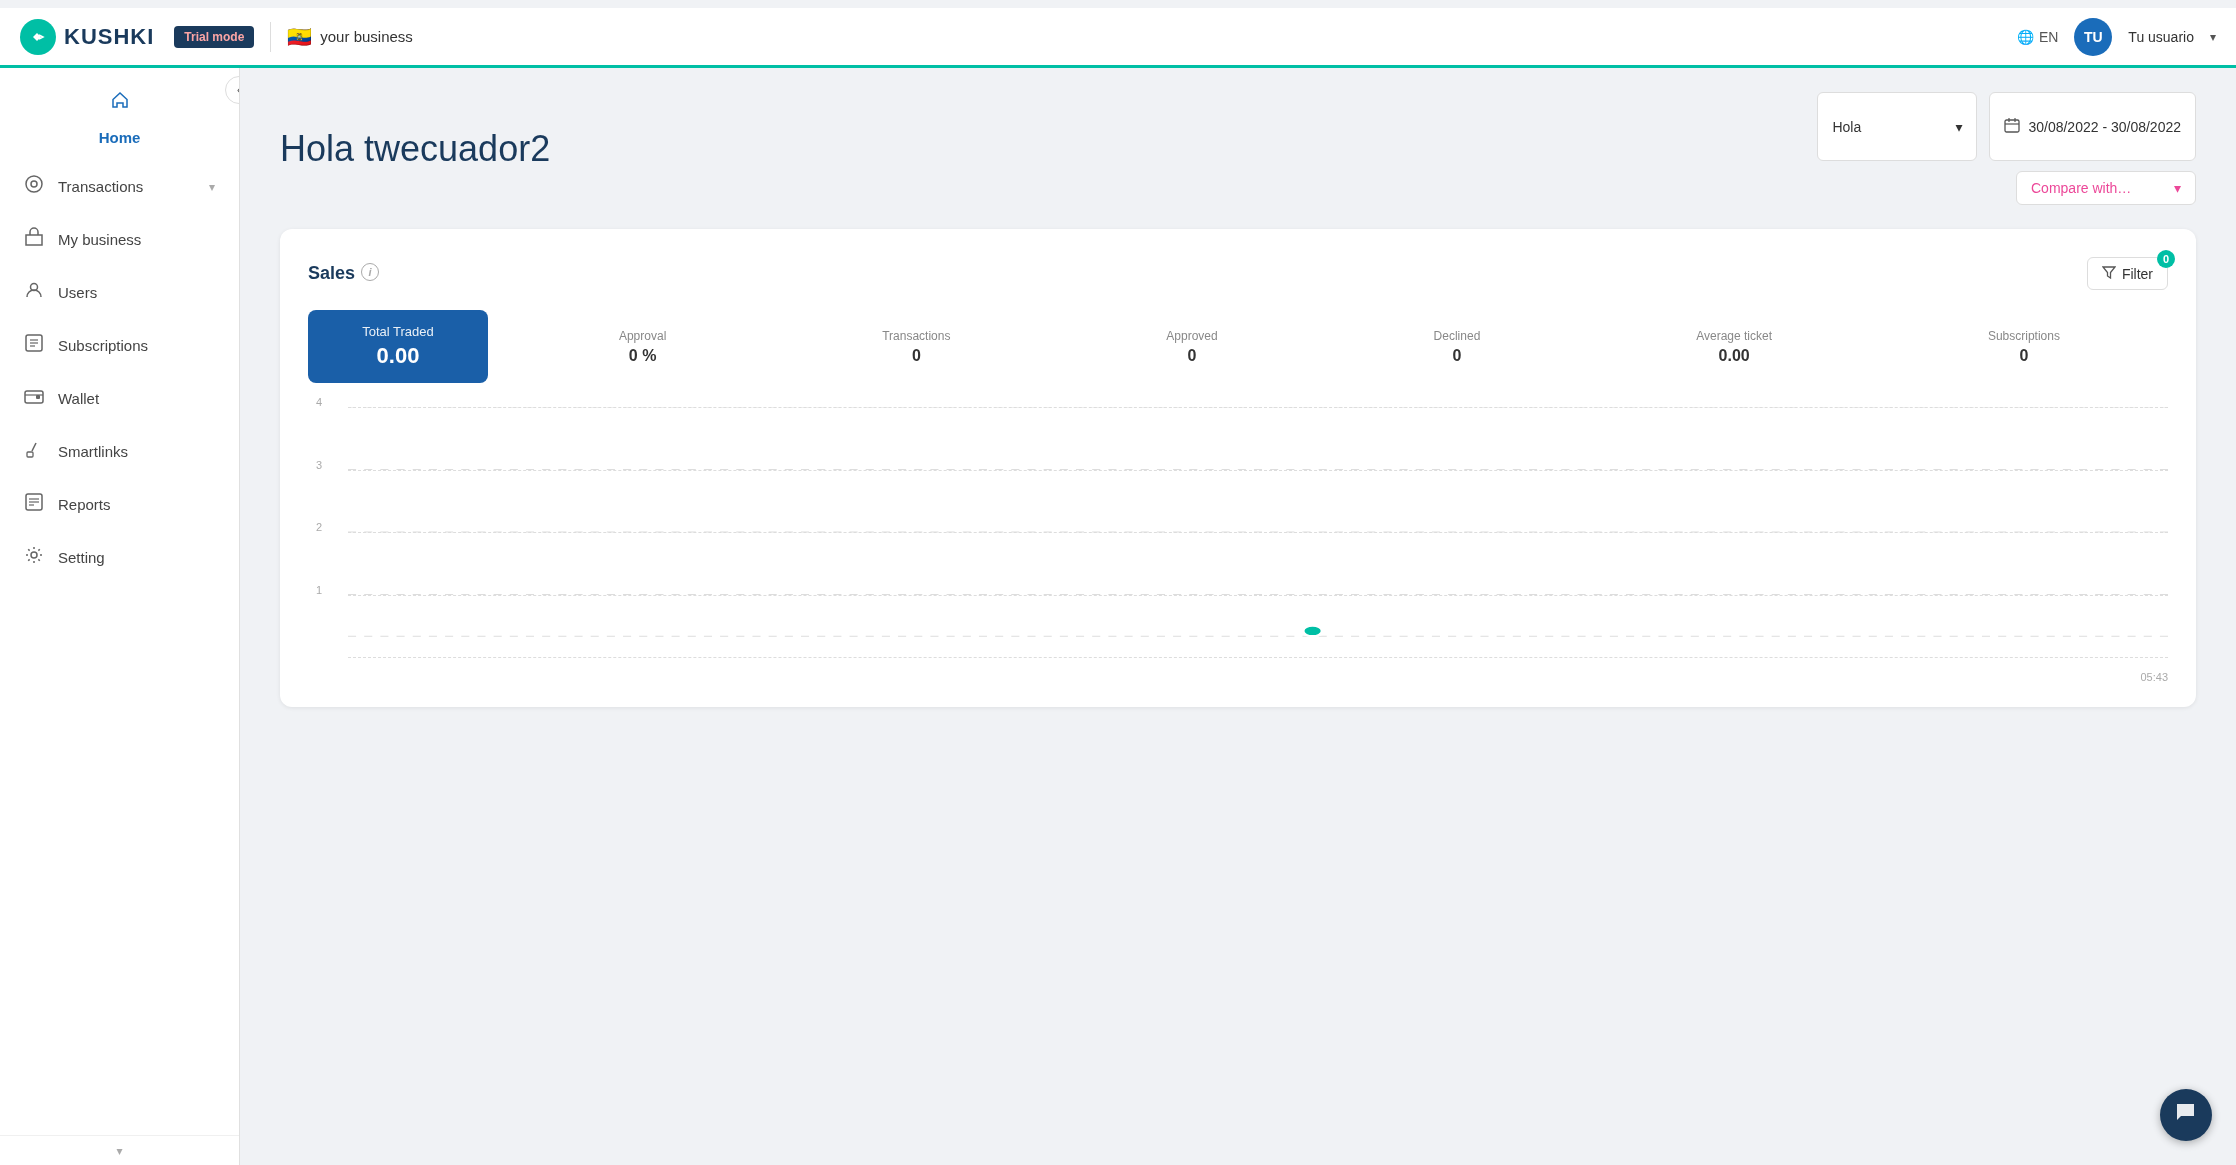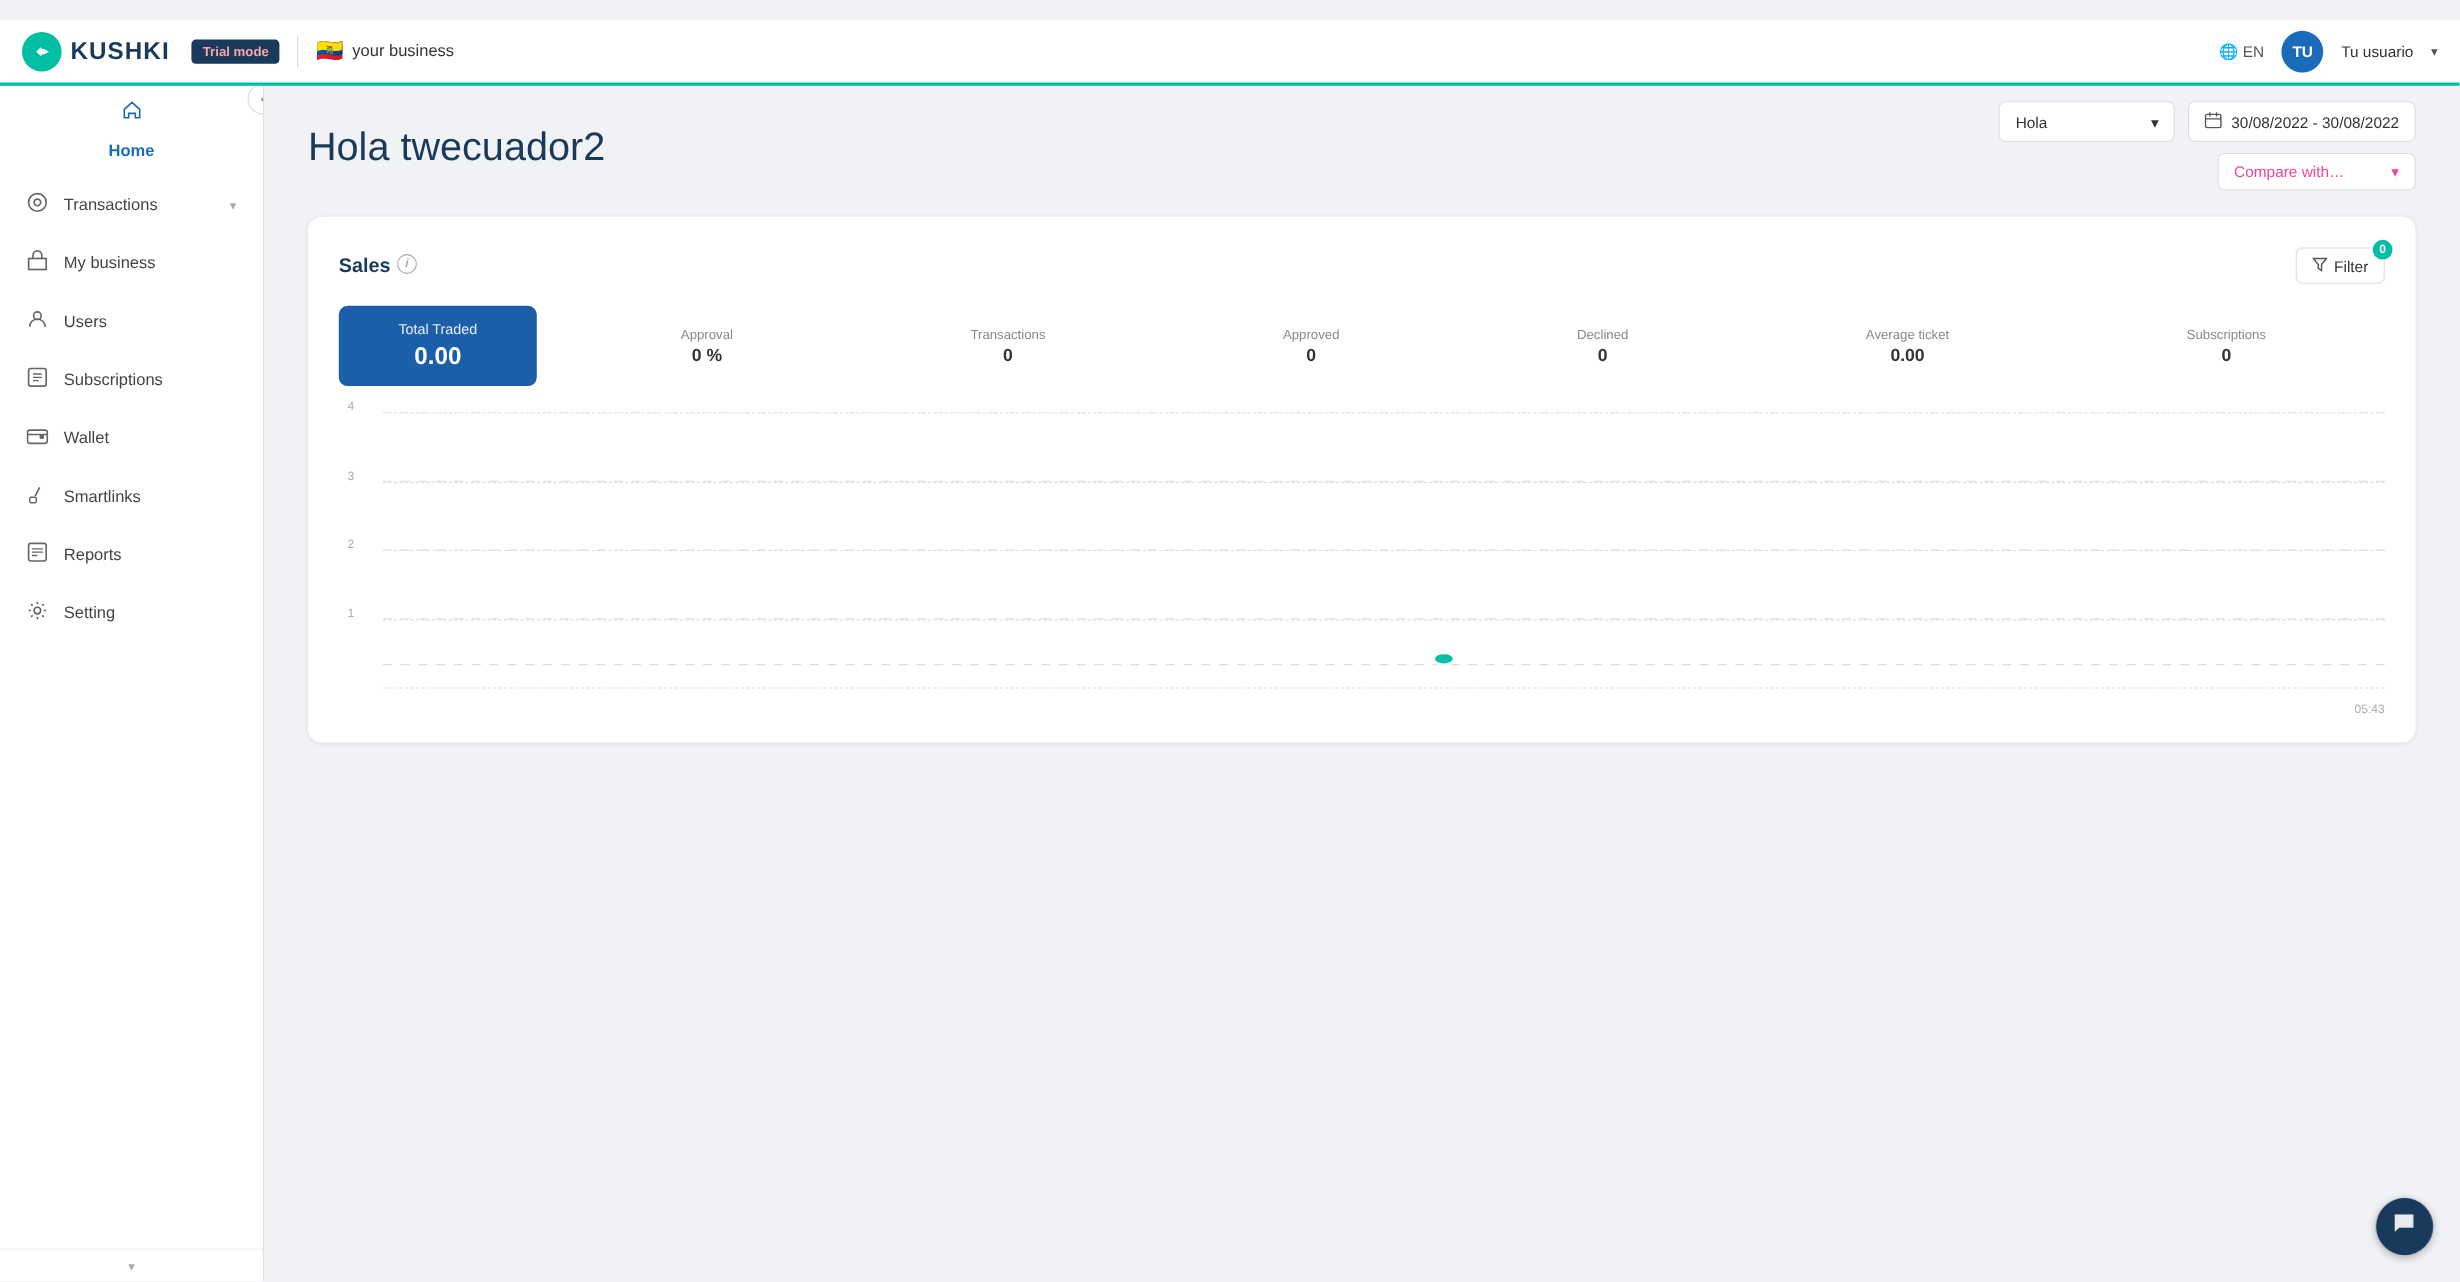--- a/index.html
+++ b/index.html
@@ -6,21 +6,21 @@
     body { font-family: 'Segoe UI', Arial, sans-serif; background: #f0f2f5; color: #333; overflow: hidden; height: 100vh; }
 
     
     .topnav {
       display: flex;
       align-items: center;
       background: #fff;
       height: 60px;
       padding: 0 20px;
       border-bottom: 3px solid #00bfa5;
-      position: fixed; top: 18px; left: 0; right: 0; z-index: 100;
+      position: fixed; top: 8px; left: 0; right: 0; z-index: 100;
     }
     .topnav-logo { display: flex; align-items: center; gap: 8px; }
     .logo-icon {
       width: 36px; height: 36px; background: #00bfa5; border-radius: 50%;
       display: flex; align-items: center; justify-content: center;
       color: #fff; font-weight: bold; font-size: 14px;
     }
     .logo-text { font-size: 22px; font-weight: 700; color: #1a3a5c; letter-spacing: 1px; }
     .trial-badge {
       background: #1a3a5c; color: #fca5a5; font-size: 12px; font-weight: 600;
@@ -80,21 +80,21 @@
     .controls-row2 { display: flex; justify-content: flex-end; }
 
     .period-select {
       display: flex; align-items: center; gap: 8px;
       background: #fff; border: 1px solid #ddd; border-radius: 6px;
       padding: 8px 14px; cursor: pointer; font-size: 14px; color: #333; min-width: 160px;
     }
     .date-range-btn {
       display: flex; align-items: center; gap: 8px;
       background: #fff; border: 1px solid #ddd; border-radius: 6px;
-      padding: 8px 14px; cursor: pointer; font-size: 14px; color: #333;
+      padding: 24px 14px; cursor: pointer; font-size: 14px; color: #333;
     }
     .compare-btn {
       display: flex; align-items: center; gap: 8px;
       background: #fff; border: 1px solid #ddd; border-radius: 6px;
       padding: 8px 14px; cursor: pointer; font-size: 14px; color: #ec4899; min-width: 180px;
     }
 
     
     .sales-card {
       background: #fff; border-radius: 12px; padding: 28px 28px 20px;

